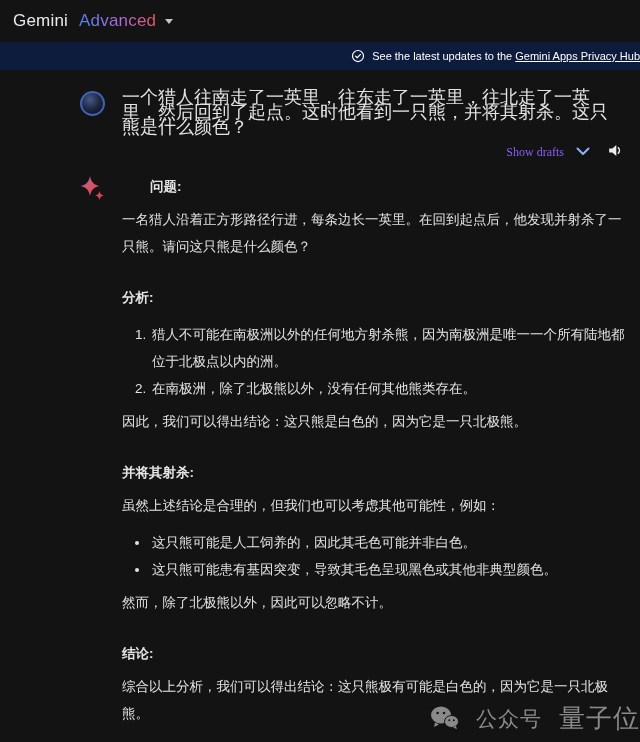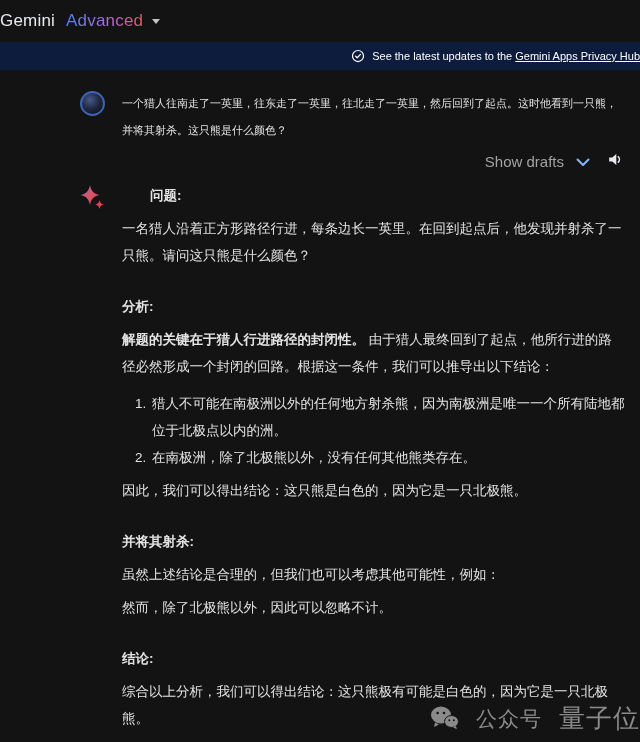--- a/index.html
+++ b/index.html
@@ -10,20 +10,21 @@
     font-family:"Liberation Sans","DejaVu Sans",sans-serif;
     overflow:hidden;
     position:relative;
   }
 
   
   .header {
     height:42px;
     display:flex;
     align-items:center;
+    padding-left:13px;
     background:#131314;
   }
   .brand { font-size:17px; color:#e8eaed; letter-spacing:.2px; cursor:pointer; display:flex; align-items:center; gap:6px; }
   .tier {
     margin-left:5px;
     background:linear-gradient(90deg,#4e82ee 0%,#b16be0 55%,#e8575f 100%);
     -webkit-background-clip:text;
     background-clip:text;
     color:transparent;
   }
@@ -49,32 +50,32 @@
   .row { display:flex; gap:17px; }
 
   .avatar {
     width:25px; height:25px; border-radius:50%;
     flex:none;
     margin-top:1px;
     background:radial-gradient(circle at 38% 32%, #46598a 0%, #222c45 45%, #0d1120 85%);
     border:2px solid #3f62b5;
   }
 
-  .bubble-text { font-size:11px; line-height:27px; flex:1; }
+  .bubble-text { font-size:18px; line-height:15px; flex:1; }
 
   
   .drafts-row {
     display:flex;
     justify-content:flex-end;
     align-items:center;
     gap:16px;
     margin-top:5px;
     height:24px;
   }
-  .show-drafts { display:flex; align-items:center; gap:12px; font-size:15px; color:#a3a3a3; background:none; border:none; cursor:pointer; font-family:Liberation Sans, sans-serif; }
+  .show-drafts { display:flex; align-items:center; gap:12px; font-size:12px; color:#8b5cf6; background:none; border:none; cursor:pointer; font-family:Liberation Serif, serif; }
   .speaker-btn { background:none; border:none; cursor:pointer; display:flex; align-items:center; padding:0; }
 
   
   .response-row { display:flex; gap:16px; margin-top:9px; }
   .sparkle { flex:none; width:26px; margin-top:3px; }
 
   .resp { font-size:13.5px; line-height:27px; flex:1; padding-bottom:30px; }
   .resp .heading { font-size:13.5px; font-weight:bold; margin:24px 0 6px; line-height:27px; }
   .resp .heading:first-child { margin-top:0;padding-left:28px; }
   .resp p { margin:6px 0 0; }
@@ -156,32 +157,35 @@
         <path d="M10 0c1 5.7 3.9 9 9.5 10C13.9 11 11 14.3 10 20 9 14.3 6.1 11 .5 10 6.1 9 9 5.7 10 0z" fill="url(#sparkGrad)"></path>
         <path d="M19.5 15c.45 2.6 1.75 4.05 4.3 4.5-2.55.45-3.85 1.9-4.3 4.5-.45-2.6-1.75-4.05-4.3-4.5 2.55-.45 3.85-1.9 4.3-4.5z" fill="#e0414f"></path>
       </svg>
     </div>
 
     <div class="resp">
       <div class="heading">问题:</div>
       <p>一名猎人沿着正方形路径行进，每条边长一英里。在回到起点后，他发现并射杀了一只熊。请问这只熊是什么颜色？</p>
 
       <div class="heading">分析:</div>
-      <p><strong>解题的关键在于猎人行进路径的封闭性。</strong><span> 由于猎人最终回到了起点，他所行进的路径必然形成一个封闭的回路。根据这一条件，我们可以推导出以下结论：</span></p>
 
       <ol>
         <li>猎人不可能在南极洲以外的任何地方射杀熊，因为南极洲是唯一一个所有陆地都位于北极点以内的洲。</li>
         <li>在南极洲，除了北极熊以外，没有任何其他熊类存在。</li>
       </ol>
 
       <p>因此，我们可以得出结论：这只熊是白色的，因为它是一只北极熊。</p>
 
       <div class="heading">并将其射杀:</div>
       <p>虽然上述结论是合理的，但我们也可以考虑其他可能性，例如：</p>
 
+      <ul>
+        <li>这只熊可能是人工饲养的，因此其毛色可能并非白色。</li>
+        <li>这只熊可能患有基因突变，导致其毛色呈现黑色或其他非典型颜色。</li>
+      </ul>
 
       <p>然而，除了北极熊以外，因此可以忽略不计。</p>
 
       <div class="heading">结论:</div>
       <p>综合以上分析，我们可以得出结论：这只熊极有可能是白色的，因为它是一只北极熊。</p>
     </div>
   </div>
 
 </div>
 

